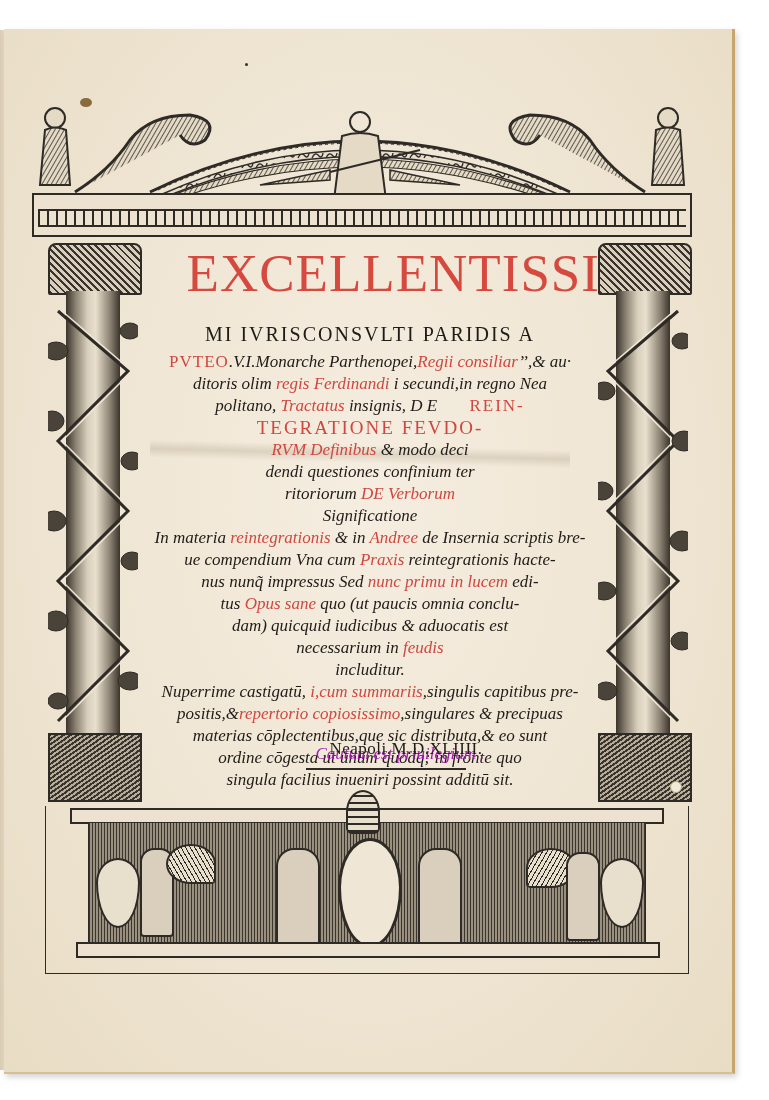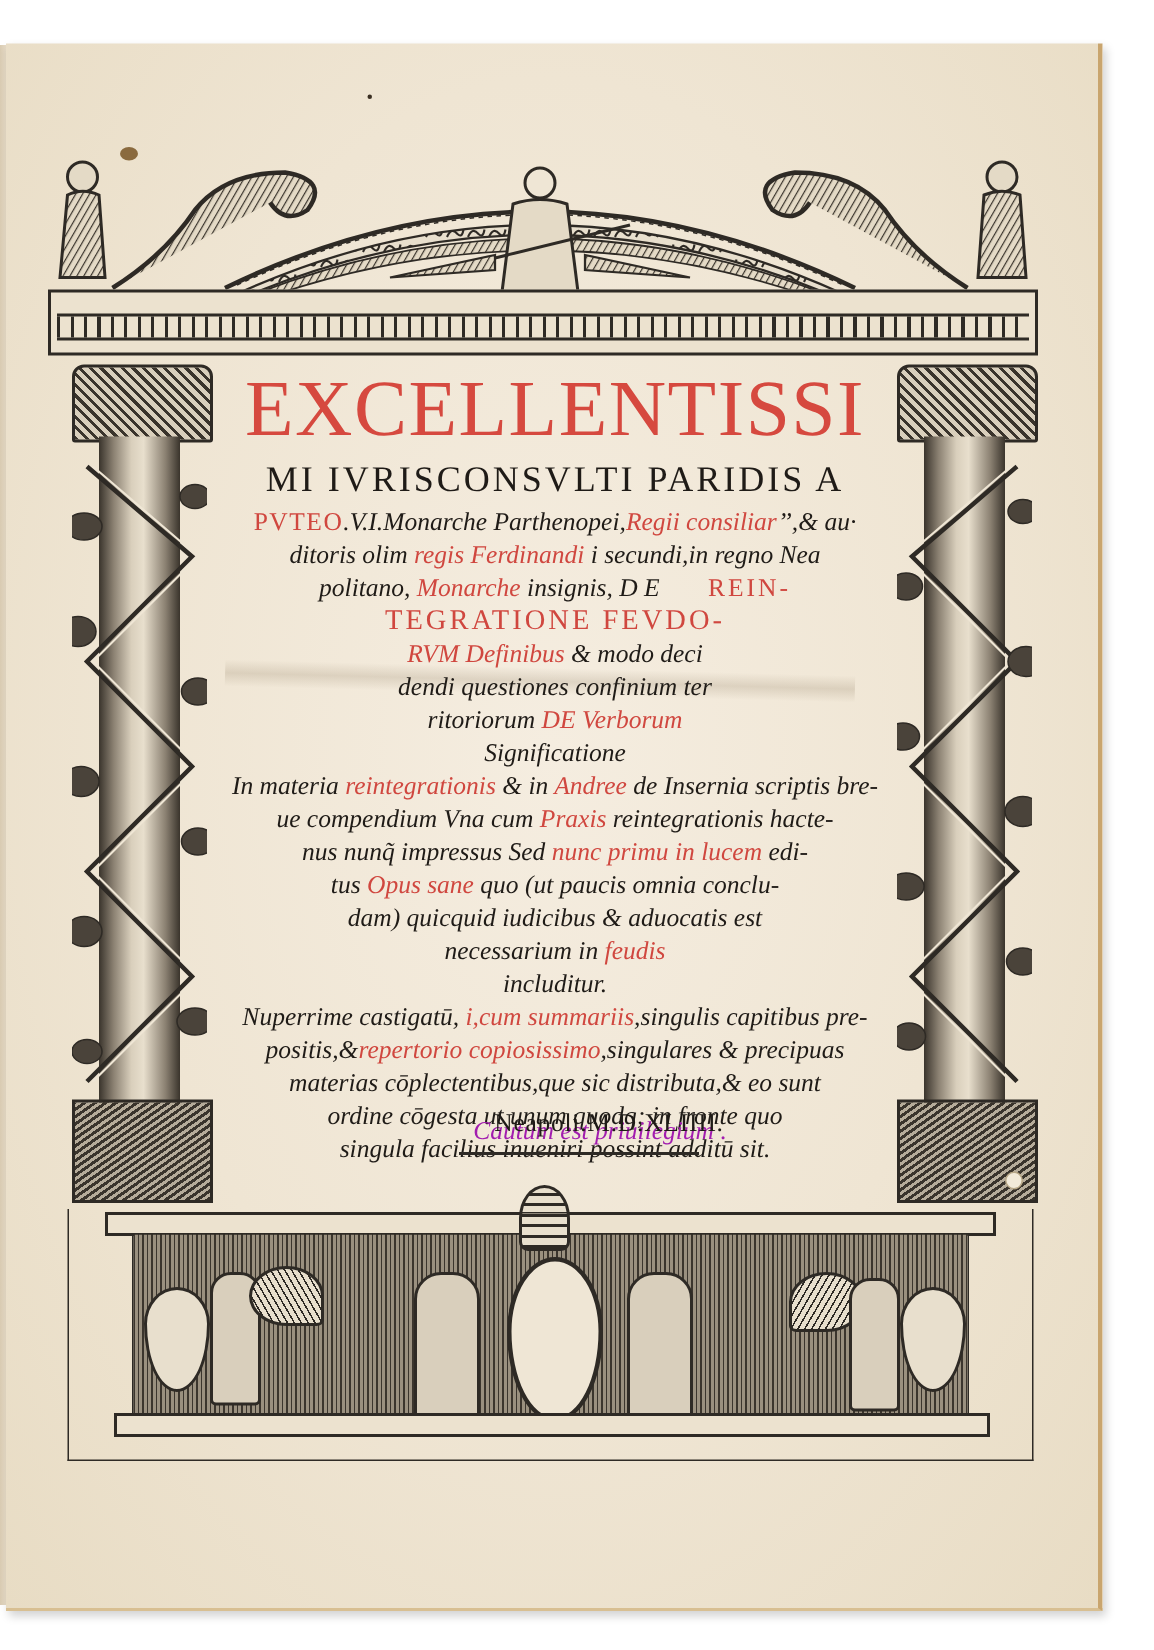--- a/index.html
+++ b/index.html
@@ -89,25 +89,25 @@
   }
 
   
   .title-block {
     position:absolute; left:140px; top:245px; width:460px; text-align:center;
     color:#1f1b17; line-height:1;
   }
   .red { color:#d0473f; }
   .l-title {
     font-family:"Liberation Serif", serif; font-size:53px; letter-spacing:1px;
-    color:#d6493f; margin-top:0; height:56px; line-height:56px;
+    color:#d6493f; margin-top:0; height:56px; line-height:56px;text-align:right;
   }
   .l-caps {
-    font-family:"Liberation Serif", serif; font-size:24px; letter-spacing:2px;
-    margin-top:2px; height:34px; line-height:34px;text-align:center;
+    font-family:"Liberation Serif", serif; font-size:20px; letter-spacing:2px;
+    margin-top:16px; height:34px; line-height:34px;text-align:center;
   }
   .l {
     font-family:Liberation Serif, serif; font-style:italic;
     font-size:17px; height:22px; line-height:22px; white-space:nowrap;
   }
   .l.caps-red {
     font-style:normal; letter-spacing:2px; font-size:19px;
   }
   .l.small { font-size:17px; }
   .priv {
@@ -233,21 +233,21 @@
   <div class="l-title">EXCELLENTISSI</div>
   <div class="l-caps">MI IVRISCONSVLTI PARIDIS A</div>
 
   <div class="l">
     <span class="red" style="font-style:normal;letter-spacing:1px;">PVTEO</span><span>.V.I.Monarche Parthenopei,</span><span class="red">Regii consiliar</span><span>’’,&amp; au·</span>
   </div>
   <div class="l">
     <span>ditoris olim </span><span class="red">regis Ferdinandi</span><span> i secundi,in regno Nea</span>
   </div>
   <div class="l">
-    <span>politano, </span><span class="red">Monarche</span><span> insignis, D E </span><span class="red" style="font-style:normal;letter-spacing:2px;margin-left:28px;">REIN-</span>
+    <span>politano, </span><span class="red">Tractatus</span><span> insignis, D E </span><span class="red" style="font-style:normal;letter-spacing:2px;margin-left:28px;">REIN-</span>
   </div>
   <div class="l caps-red">
     <span class="red">TEGRATIONE FEVDO-</span>
   </div>
   <div class="l">
     <span class="red">RVM Definibus</span><span> &amp; modo deci</span>
   </div>
   <div class="l">
     <span>dendi questiones confinium ter</span>
   </div>

